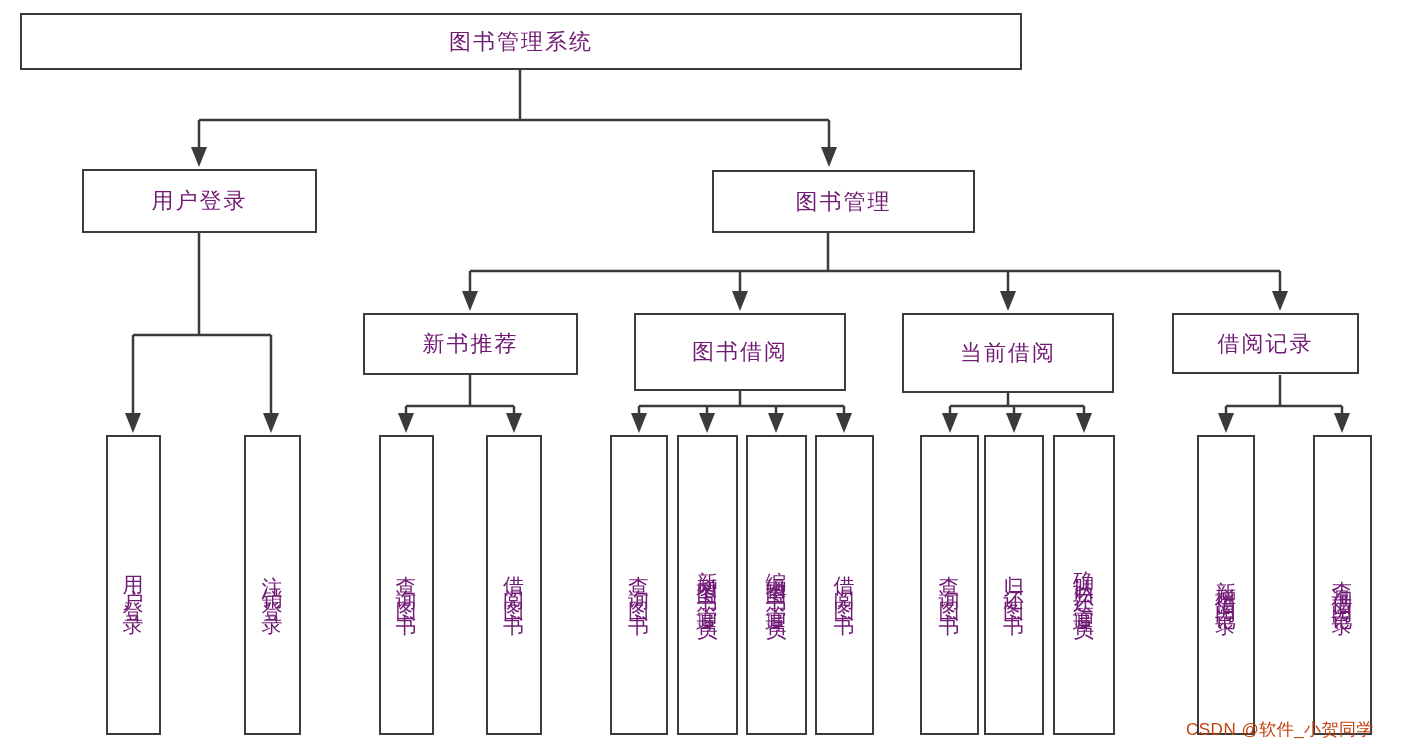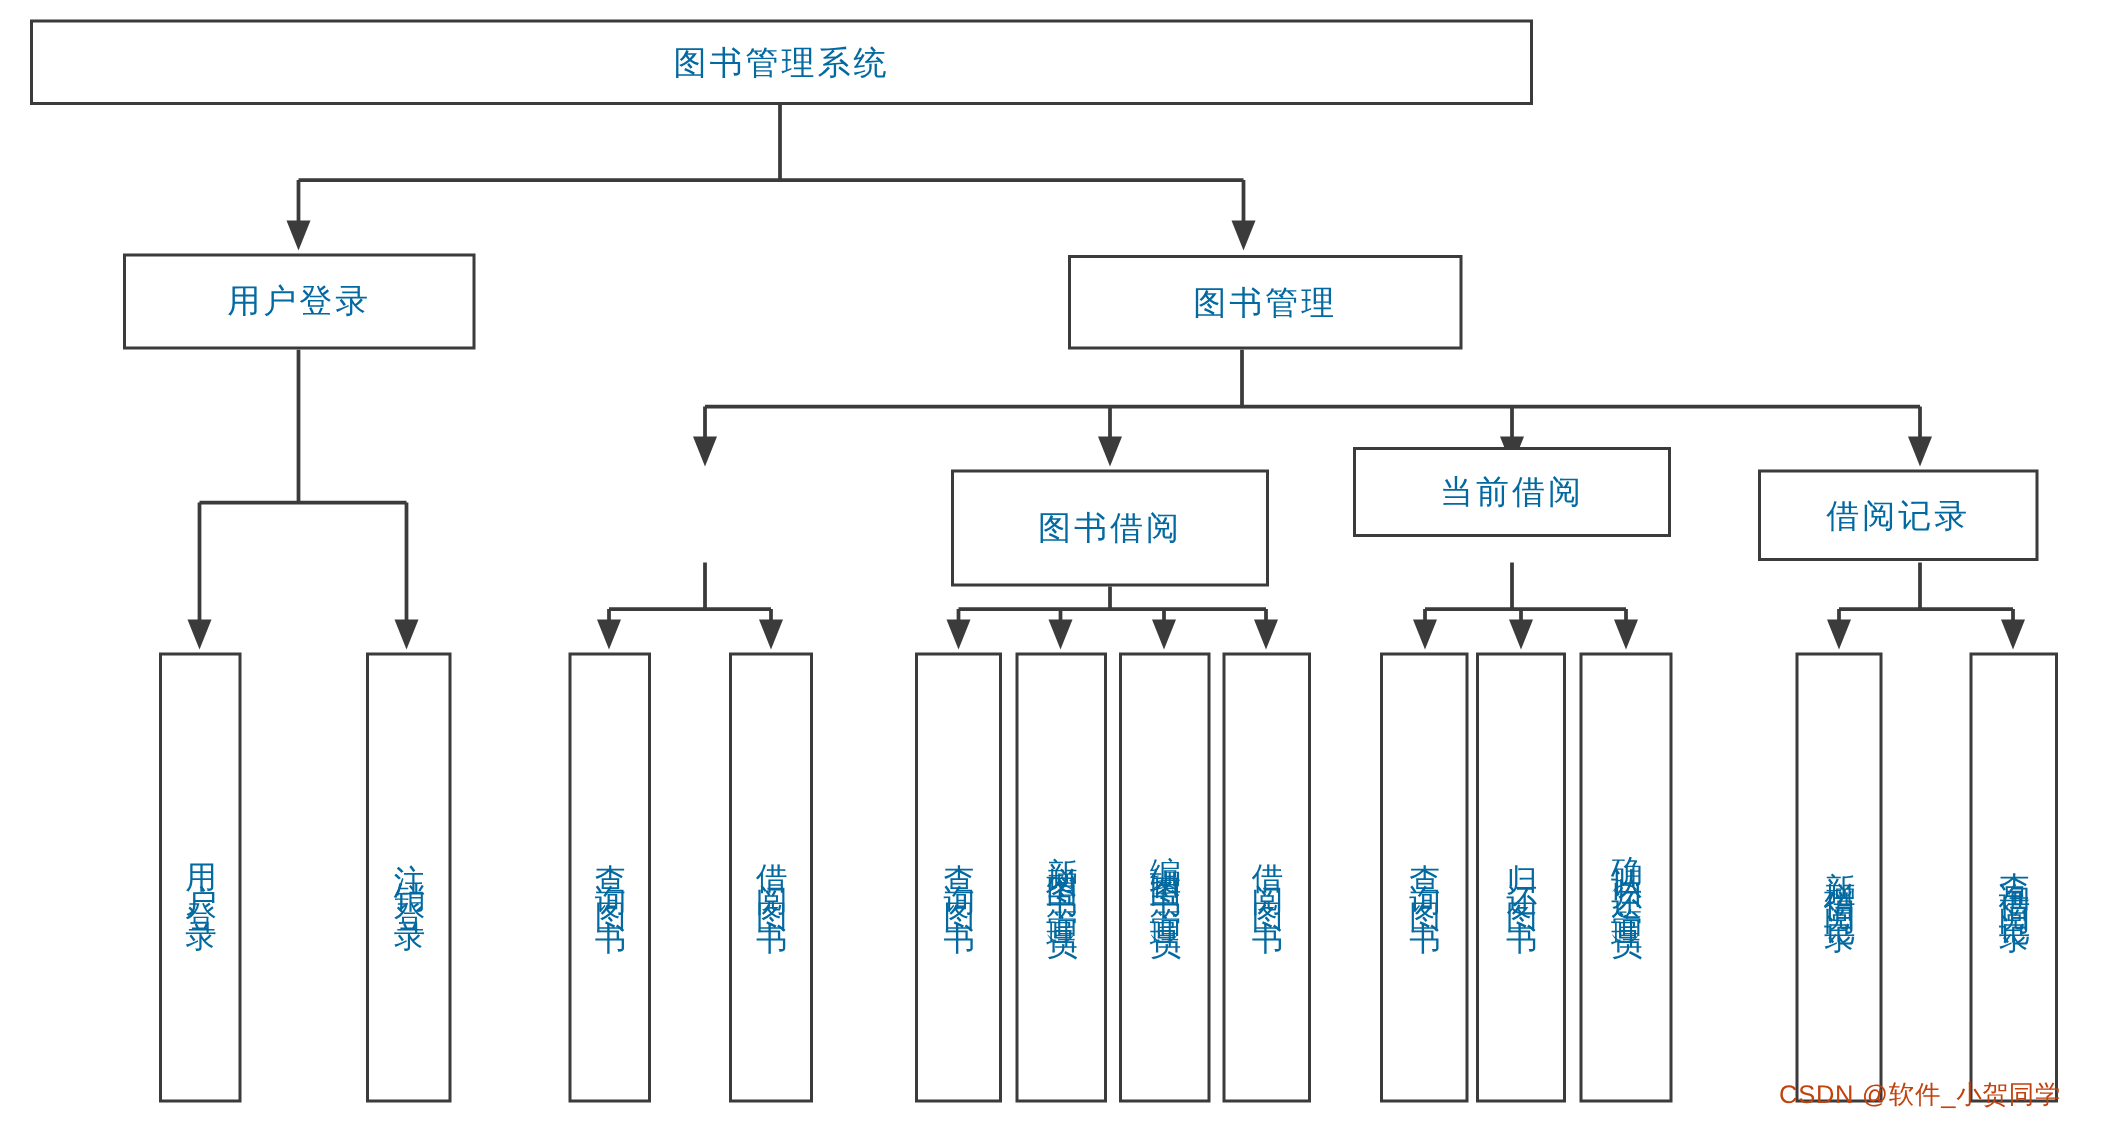--- a/index.html
+++ b/index.html
@@ -22,21 +22,21 @@
     height: 747px;
   }
   .node {
     position: absolute;
     box-sizing: border-box;
     border: 2.5px solid #3b3b3b;
     background: #ffffff;
     display: flex;
     align-items: center;
     justify-content: center;
-    color: #0369a1;
+    color: #701a75;
   }
   .node.h {
     font-size: 22px;
     letter-spacing: 2px;
     white-space: nowrap;
   }
   .node.v {
     writing-mode: vertical-rl;
     text-orientation: mixed;
     font-size: 21px;
@@ -113,24 +113,27 @@
     <span>图书管理系统</span>
   </div>
 
   <div class="node h" style="left:82px; top:169px; width:235px; height:64px">
     <span>用户登录</span>
   </div>
   <div class="node h" style="left:712px; top:170px; width:263px; height:63px">
     <span>图书管理</span>
   </div>
 
+  <div class="node h" style="left:363px; top:313px; width:215px; height:62px">
+    <span>新书推荐</span>
+  </div>
   <div class="node h" style="left:634px; top:313px; width:212px; height:78px">
     <span>图书借阅</span>
   </div>
-  <div class="node h" style="left:902px; top:298px; width:212px; height:60px">
+  <div class="node h" style="left:902px; top:313px; width:212px; height:80px">
     <span>当前借阅</span>
   </div>
   <div class="node h" style="left:1172px; top:313px; width:187px; height:61px">
     <span>借阅记录</span>
   </div>
 
   <div class="node v" style="left:106px; top:435px; width:55px; height:300px">
     <span>用户登录</span>
   </div>
   <div class="node v" style="left:244px; top:435px; width:57px; height:300px">

